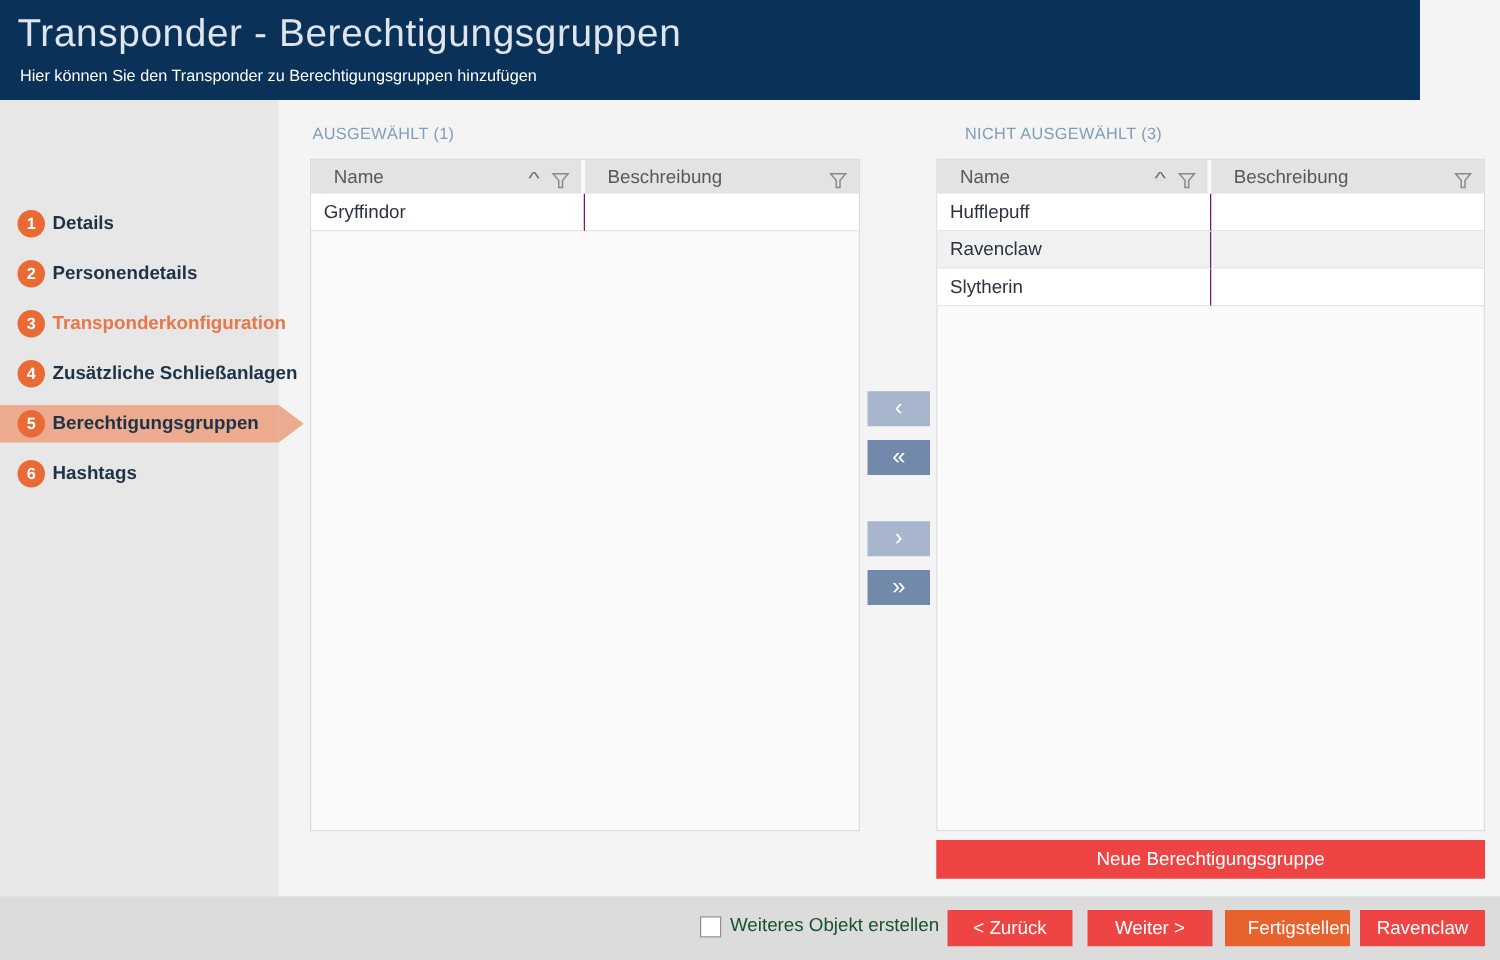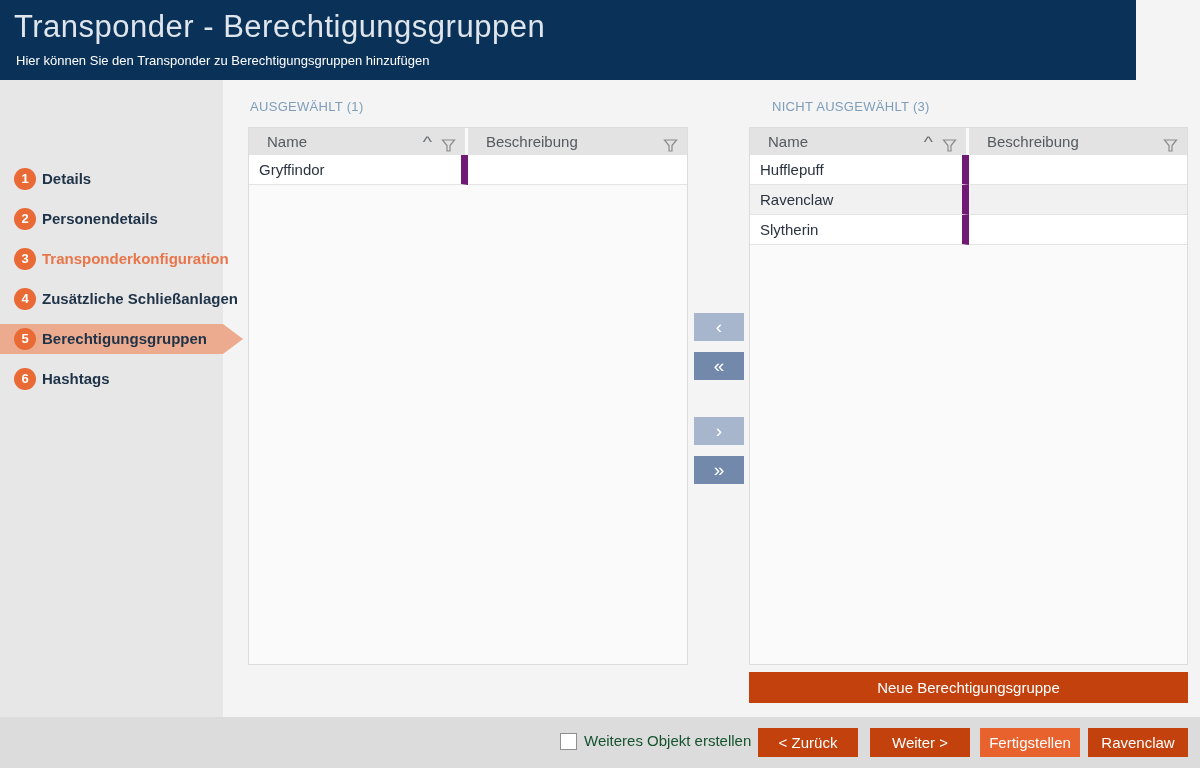--- a/index.html
+++ b/index.html
@@ -74,40 +74,40 @@
     position:absolute; right:34px; top:1px;
     font-size:14px; color:#6a6e72; transform:scaleX(1.4);
   }
   .funnel { position:absolute; right:9px; top:6px; cursor:pointer; }
   .trow { position:absolute; left:0; right:0; height:30px; cursor:pointer; }
   .trow .cell {
     position:absolute; top:0; height:30px; line-height:29px;
     font-size:15px; color:#2b3340; background:#ffffff;
     border-bottom:1px solid #e4e4e4; padding-left:10px; white-space:nowrap;
   }
-  .trow .c-name { left:0; width:219px; border-right:7px solid #701a75; }
+  .trow .c-name { left:0; width:219px; border-right:1px solid #701a75; }
   .trow .c-desc { left:220px; right:0; }
   .trow.alt .cell { background:#f1f1f1; }
   .r0{top:27px}.r1{top:57px}.r2{top:87px}
   
   .xfer {
     position:absolute; left:694px; width:50px; height:28px;
     border:none; color:#fff; font-size:19px; line-height:26px;
     text-align:center; cursor:pointer; font-family:"Liberation Sans",sans-serif;
   }
   .xfer.light { background:#a7b6cc; }
   .xfer.dark  { background:#7289ab; }
   .x1{top:313px}.x2{top:352px}.x3{top:417px}.x4{top:456px}
   
   .btn {
     position:absolute; border:none; color:#ffffff; font-size:15px;
     text-align:center; cursor:pointer; font-family:"Liberation Sans",sans-serif;
   }
-  .btn.steel { background:#c2410c; }
-  .btn.orange { background:#e8622d; }
+  .btn.steel { background:#ef4444; }
+  .btn.orange { background:#e8622d;text-align:right; }
   .new-group { left:749px; top:672px; width:439px; height:31px; }
   
   .footer {
     position:absolute; left:0; top:717px; width:1200px; height:51px;
     background:#dcdcdc;
   }
   .checkbox {
     position:absolute; left:560px; top:16px; width:17px; height:17px;
     background:#ffffff; border:1px solid #8f8f8f; cursor:pointer;
   }

